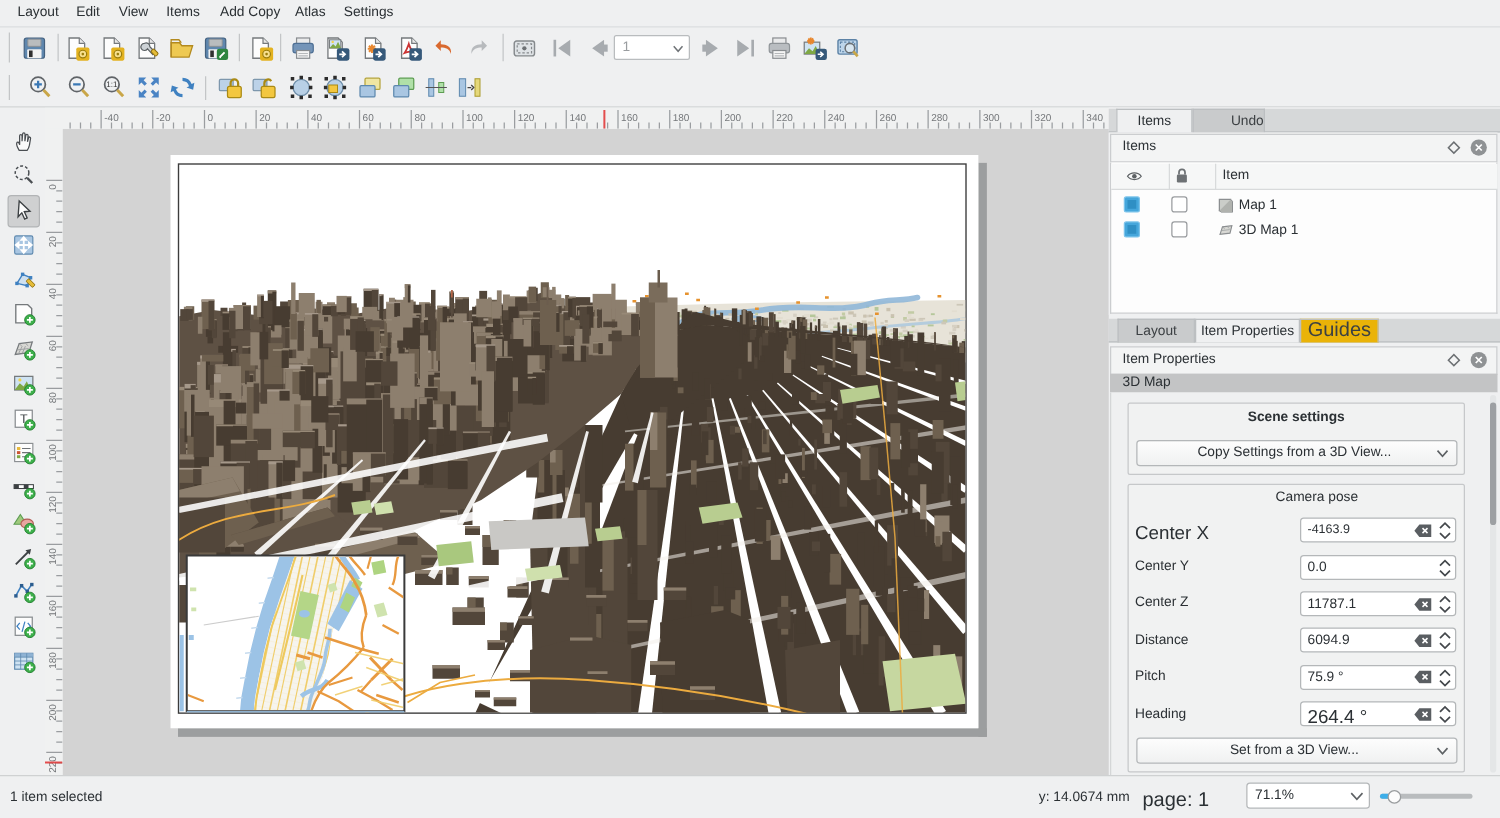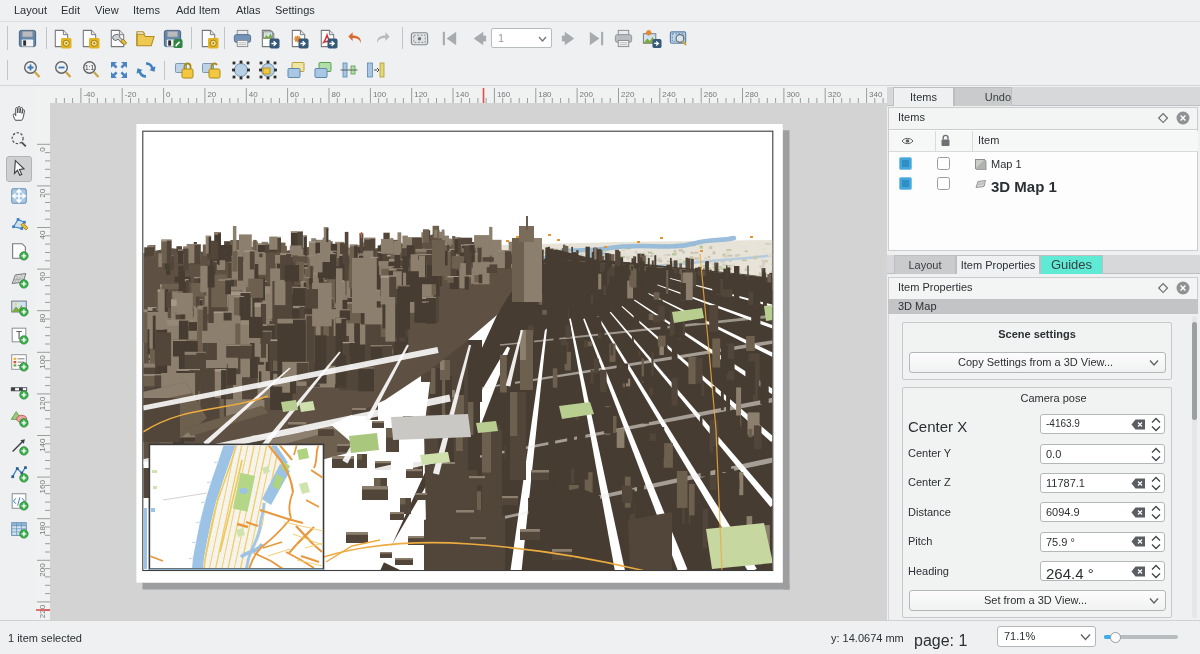--- a/index.html
+++ b/index.html
@@ -2282,21 +2282,21 @@
     <line x1="9" y1="490.6" x2="14" y2="490.6" stroke="#9a9da0" stroke-width="1"></line>
     <line x1="1" y1="498.9" x2="14" y2="498.9" stroke="#9a9da0" stroke-width="1"></line>
     <text transform="translate(8.5,501.9) rotate(-90)" text-anchor="end" font-size="8" fill="#74777a">220</text>
     <line x1="9" y1="507.2" x2="14" y2="507.2" stroke="#9a9da0" stroke-width="1"></line>
     <line x1="0" y1="507" x2="14" y2="507" stroke="#e23b3b" stroke-width="1.6" opacity="0.9"></line>
   </svg>
 <div style="position:absolute;left:14px;top:4px;font-size:11px;color:#2b3034">Layout</div>
 <div style="position:absolute;left:61px;top:4px;font-size:11px;color:#2b3034">Edit</div>
 <div style="position:absolute;left:95px;top:4px;font-size:11px;color:#2b3034">View</div>
 <div style="position:absolute;left:133px;top:4px;font-size:11px;color:#2b3034">Items</div>
-<div style="position:absolute;left:176px;top:4px;font-size:11px;color:#2b3034">Add Item</div>
+<div style="position:absolute;left:176px;top:4px;font-size:11px;color:#2b3034">Add Copy</div>
 <div style="position:absolute;left:236px;top:4px;font-size:11px;color:#2b3034">Atlas</div>
 <div style="position:absolute;left:275px;top:4px;font-size:11px;color:#2b3034">Settings</div>
 <div style="position:absolute;left:7px;top:26px;width:1px;height:24px;background:#c3c5c7"></div>
 <div style="position:absolute;left:45.8px;top:27px;width:1px;height:22px;background:#c3c5c7"></div>
 <div style="position:absolute;left:190.8px;top:27px;width:1px;height:22px;background:#c3c5c7"></div>
 <div style="position:absolute;left:224px;top:27px;width:1px;height:22px;background:#c3c5c7"></div>
 <div style="position:absolute;left:402px;top:27px;width:1px;height:22px;background:#c3c5c7"></div>
 <div style="position:absolute;left:7px;top:60px;width:1px;height:20px;background:#c3c5c7"></div>
 <div style="position:absolute;left:164.4px;top:61px;width:1px;height:19px;background:#c3c5c7"></div>
 <svg style="position:absolute;left:17px;top:28px" width="21" height="21" viewBox="0 0 22 22">
@@ -2670,25 +2670,25 @@
   </svg>
 <div style="position:absolute;left:991px;top:158px;font-size:11px;color:#2b3034">Map 1</div>
 <div style="position:absolute;left:899px;top:177px;width:13px;height:13px;background:#45a6db;border:1px solid #7cc3ea;border-radius:2px;box-sizing:border-box">
     <div style="position:absolute;left:2px;top:2px;width:7px;height:7px;background:#2f8fc4"></div>
   </div>
 <div style="position:absolute;left:937px;top:177px;width:13px;height:13px;background:#fff;border:1px solid #999c9f;border-radius:2.5px;box-sizing:border-box"></div>
 <svg style="position:absolute;left:974px;top:177px" width="13" height="13">
     <path d="M2 10.5 L4 4.5 L11.5 3.5 L10 9.5 Z" fill="#d8d8d4" stroke="#8b8e90" stroke-width="0.9"></path>
     <path d="M4 4.5 l1.8 1.6 m2-1.8 l1.7 1.5 M3 7.5 l6.8-0.8" stroke="#9a9d9f" stroke-width="0.6"></path>
   </svg>
-<div style="position:absolute;left:991px;top:178px;font-size:15px;font-weight:bold;color:#2b3034">3D Map 1</div>
+<div style="position:absolute;left:991px;top:178px;font-size:11px;font-weight:normal;color:#2b3034">3D Map 1</div>
 <div style="position:absolute;left:887px;top:255px;width:313px;height:19px;background:#d6d8d9;border-bottom:1px solid #bcbfc1;box-sizing:border-box"></div>
 <div style="position:absolute;left:894px;top:255px;width:62px;height:19px;background:#c9cbcc;border:1px solid #bcbfc1;border-bottom:none;box-sizing:border-box;font-size:11px;color:#3c4043;text-align:center;line-height:18px">Layout</div>
 <div style="position:absolute;left:956px;top:255px;width:84px;height:19px;background:#eff0f1;border:1px solid #bcbfc1;border-bottom:none;box-sizing:border-box;font-size:11px;color:#2b3034;text-align:center;line-height:18px">Item Properties</div>
-<div style="position:absolute;left:1040px;top:255px;width:63px;height:19px;background:#5eead4;border:1px solid #bcbfc1;border-bottom:none;box-sizing:border-box;font-size:13px;color:#3c4043;text-align:center;line-height:18px">Guides</div>
+<div style="position:absolute;left:1040px;top:255px;width:63px;height:19px;background:#eab308;border:1px solid #bcbfc1;border-bottom:none;box-sizing:border-box;font-size:16px;color:#3c4043;text-align:center;line-height:18px">Guides</div>
 <div style="position:absolute;left:888px;top:277px;width:310px;height:23px;background:#f3f4f4;border:1px solid #cbcdcf;box-sizing:border-box"></div>
 <div style="position:absolute;left:898px;top:281px;font-size:11px;color:#2b3034">Item Properties</div>
 <svg style="position:absolute;left:1157px;top:282px" width="12" height="12">
     <rect x="3" y="3" width="6.2" height="6.2" transform="rotate(45 6.1 6.1)" fill="none" stroke="#6c7073" stroke-width="1.2"></rect>
   </svg>
 <svg style="position:absolute;left:1176px;top:281px" width="14" height="14">
     <circle cx="7" cy="7" r="6.5" fill="#8f9294"></circle>
     <path d="M4.6 4.6 l4.8 4.8 M9.4 4.6 l-4.8 4.8" stroke="#fff" stroke-width="1.4"></path>
   </svg>
 <div style="position:absolute;left:888px;top:299px;width:310px;height:15px;background:#c3c4c5"></div>

